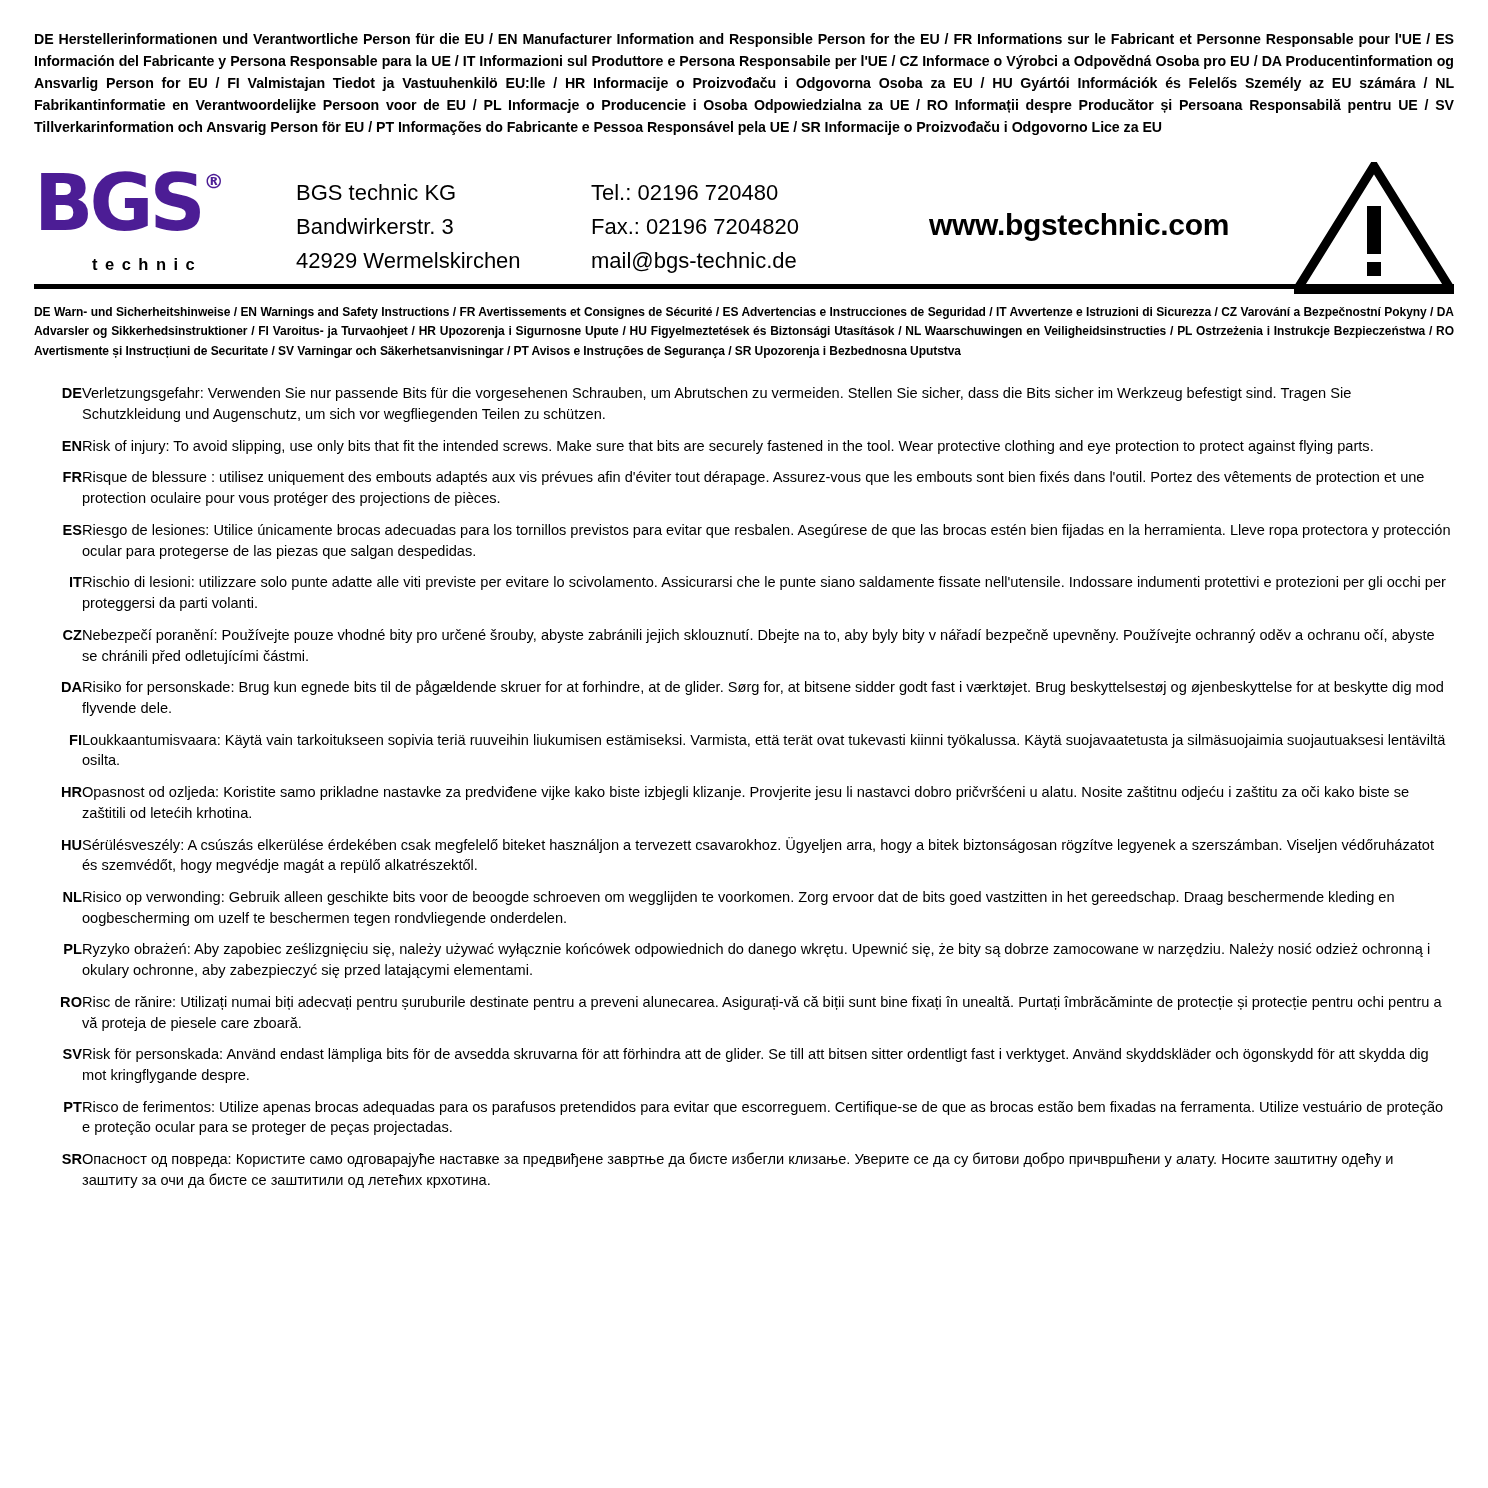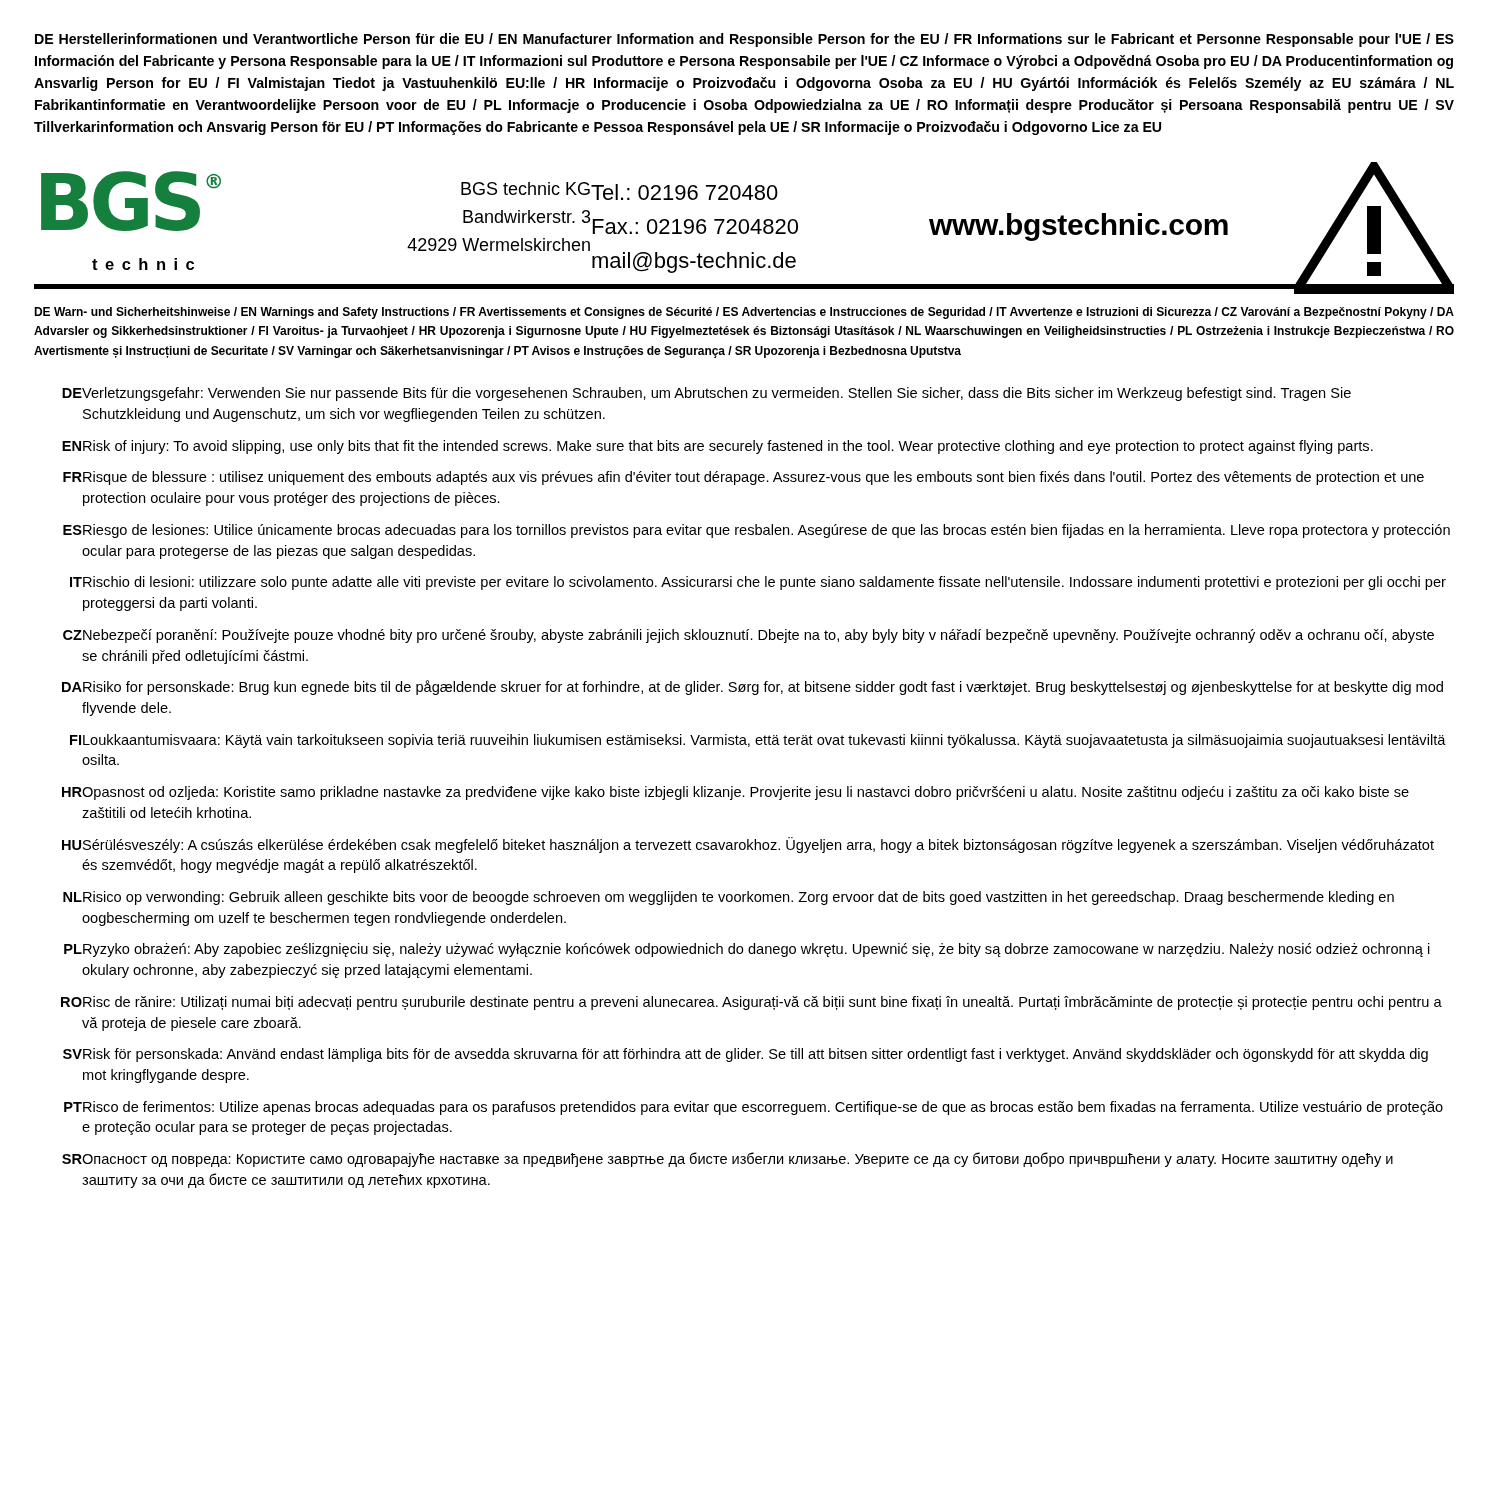--- a/index.html
+++ b/index.html
@@ -44,43 +44,42 @@
     flex: 0 0 262px;
     padding-top: 6px;
   }
   .logo-bgs {
     position: relative;
     font-family: "DejaVu Sans", sans-serif;
     font-weight: bold;
     font-size: 78px;
     letter-spacing: -4px;
     line-height: 0.95;
-    color: #15803d;
+    color: #4c1d95;
   }
   .logo-bgs .reg {
     font-size: 20px;
     vertical-align: top;
     position: relative;
     top: 6px;
     left: 2px;
     letter-spacing: 0;
   }
   .logo-technic {
     font-size: 16.5px;
     font-weight: bold;
     letter-spacing: 7.5px;
     margin-top: 15px;
     margin-left: 58px;
   }
   .addr {
     flex: 0 0 295px;
-    font-size: 18px;
+    font-size: 22px;
     line-height: 1.55;
     padding-top: 16px;
-    text-align: right;
   }
   .contact {
     flex: 0 0 275px;
     font-size: 22px;
     line-height: 1.55;
     padding-top: 16px;
   }
   .website {
     flex: 1 1 auto;
     font-size: 30px;

